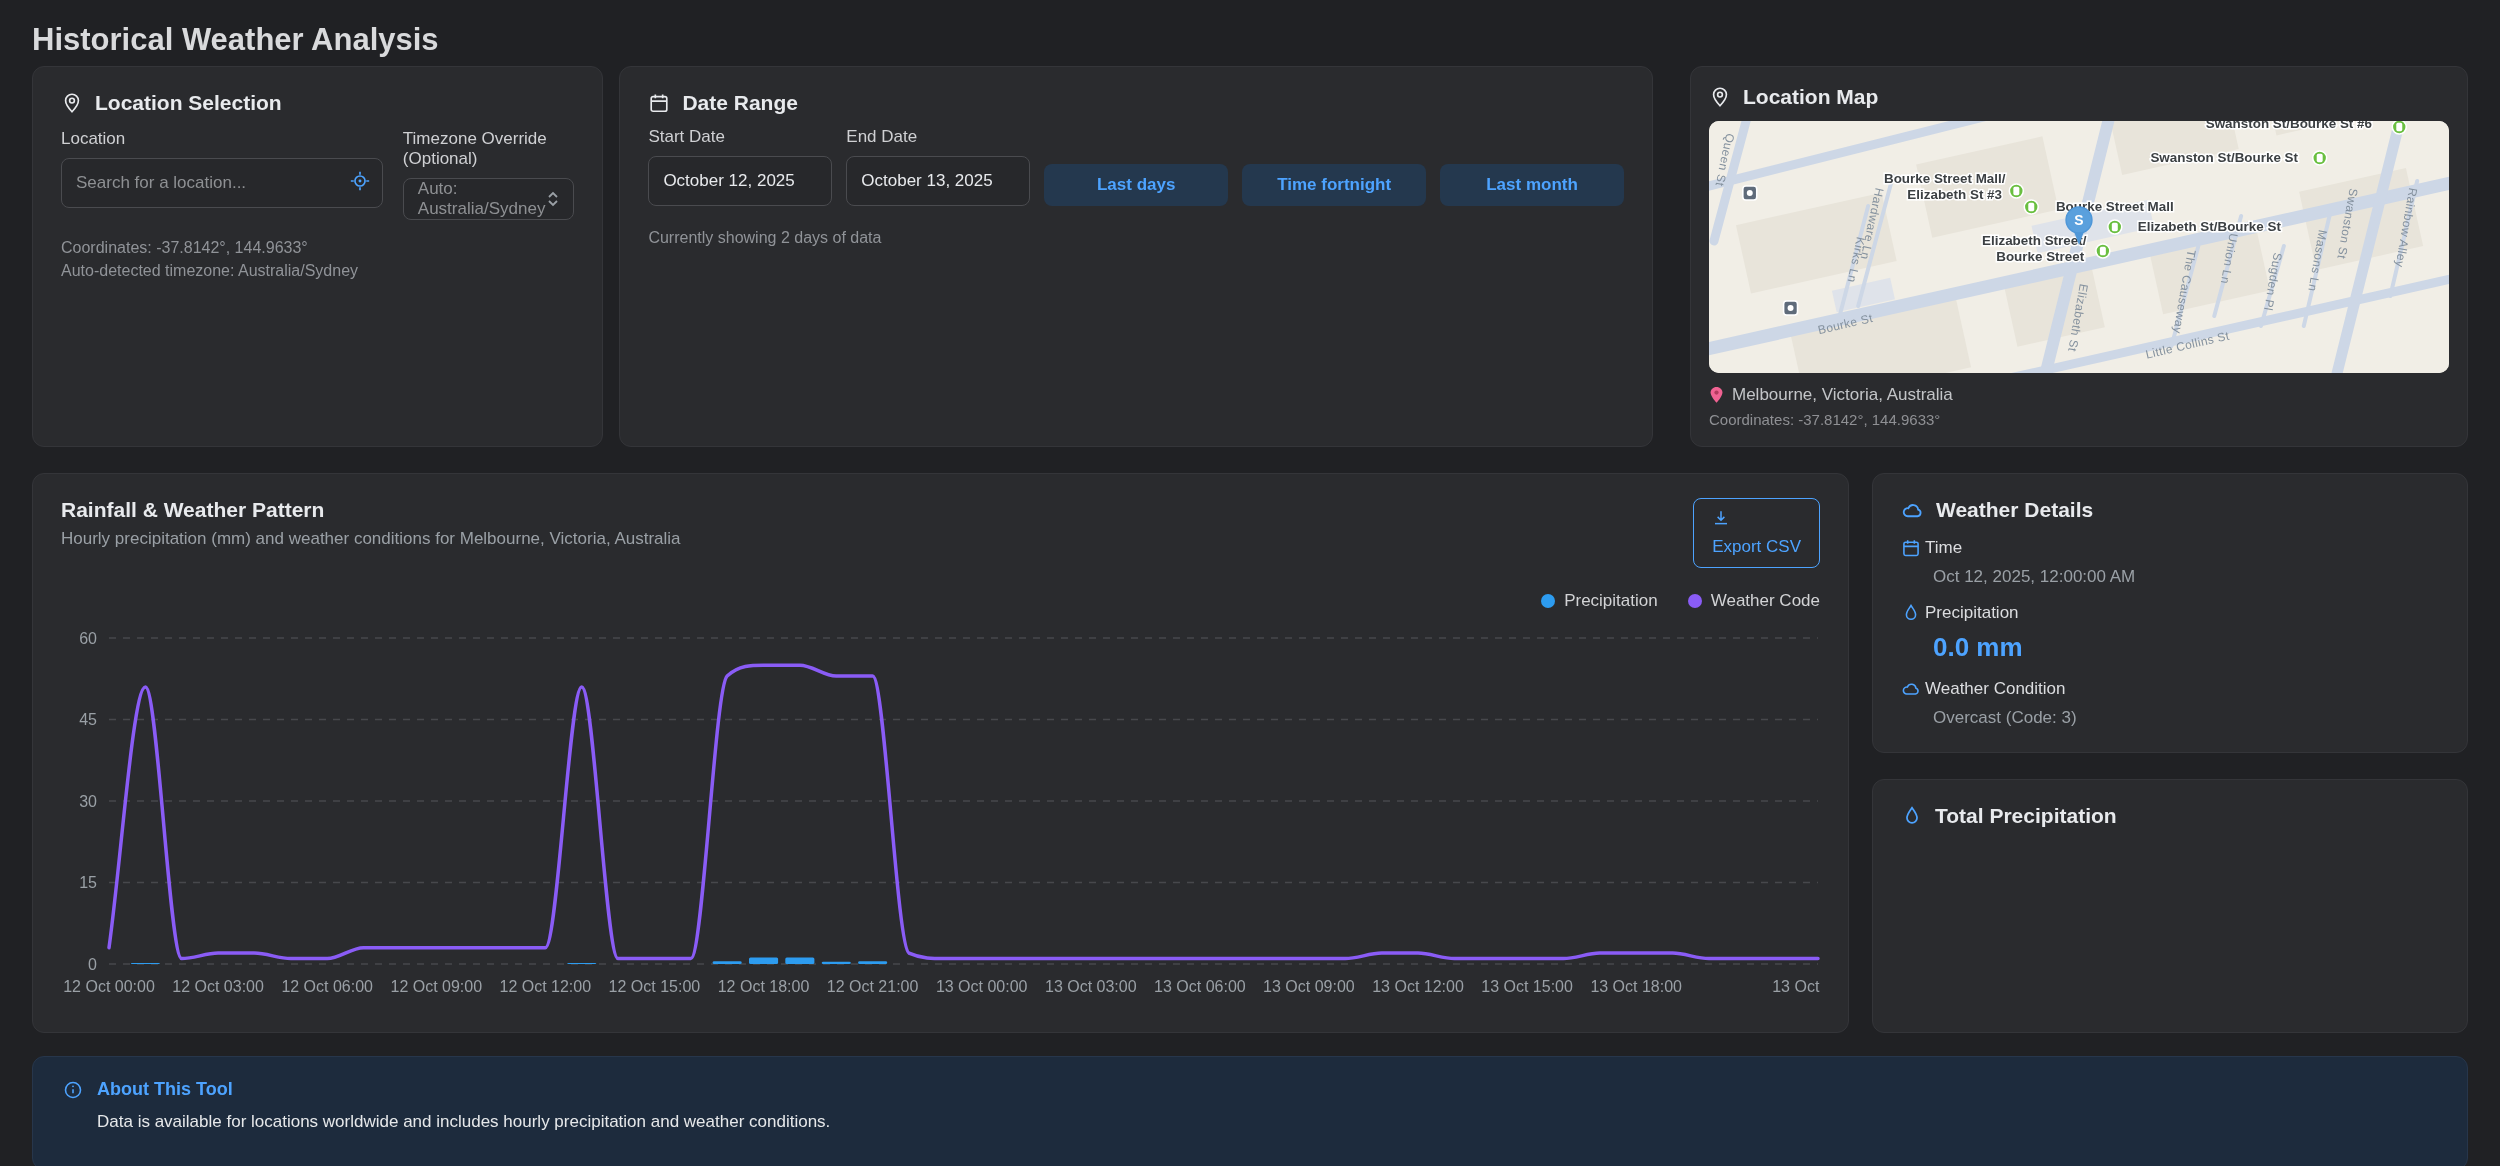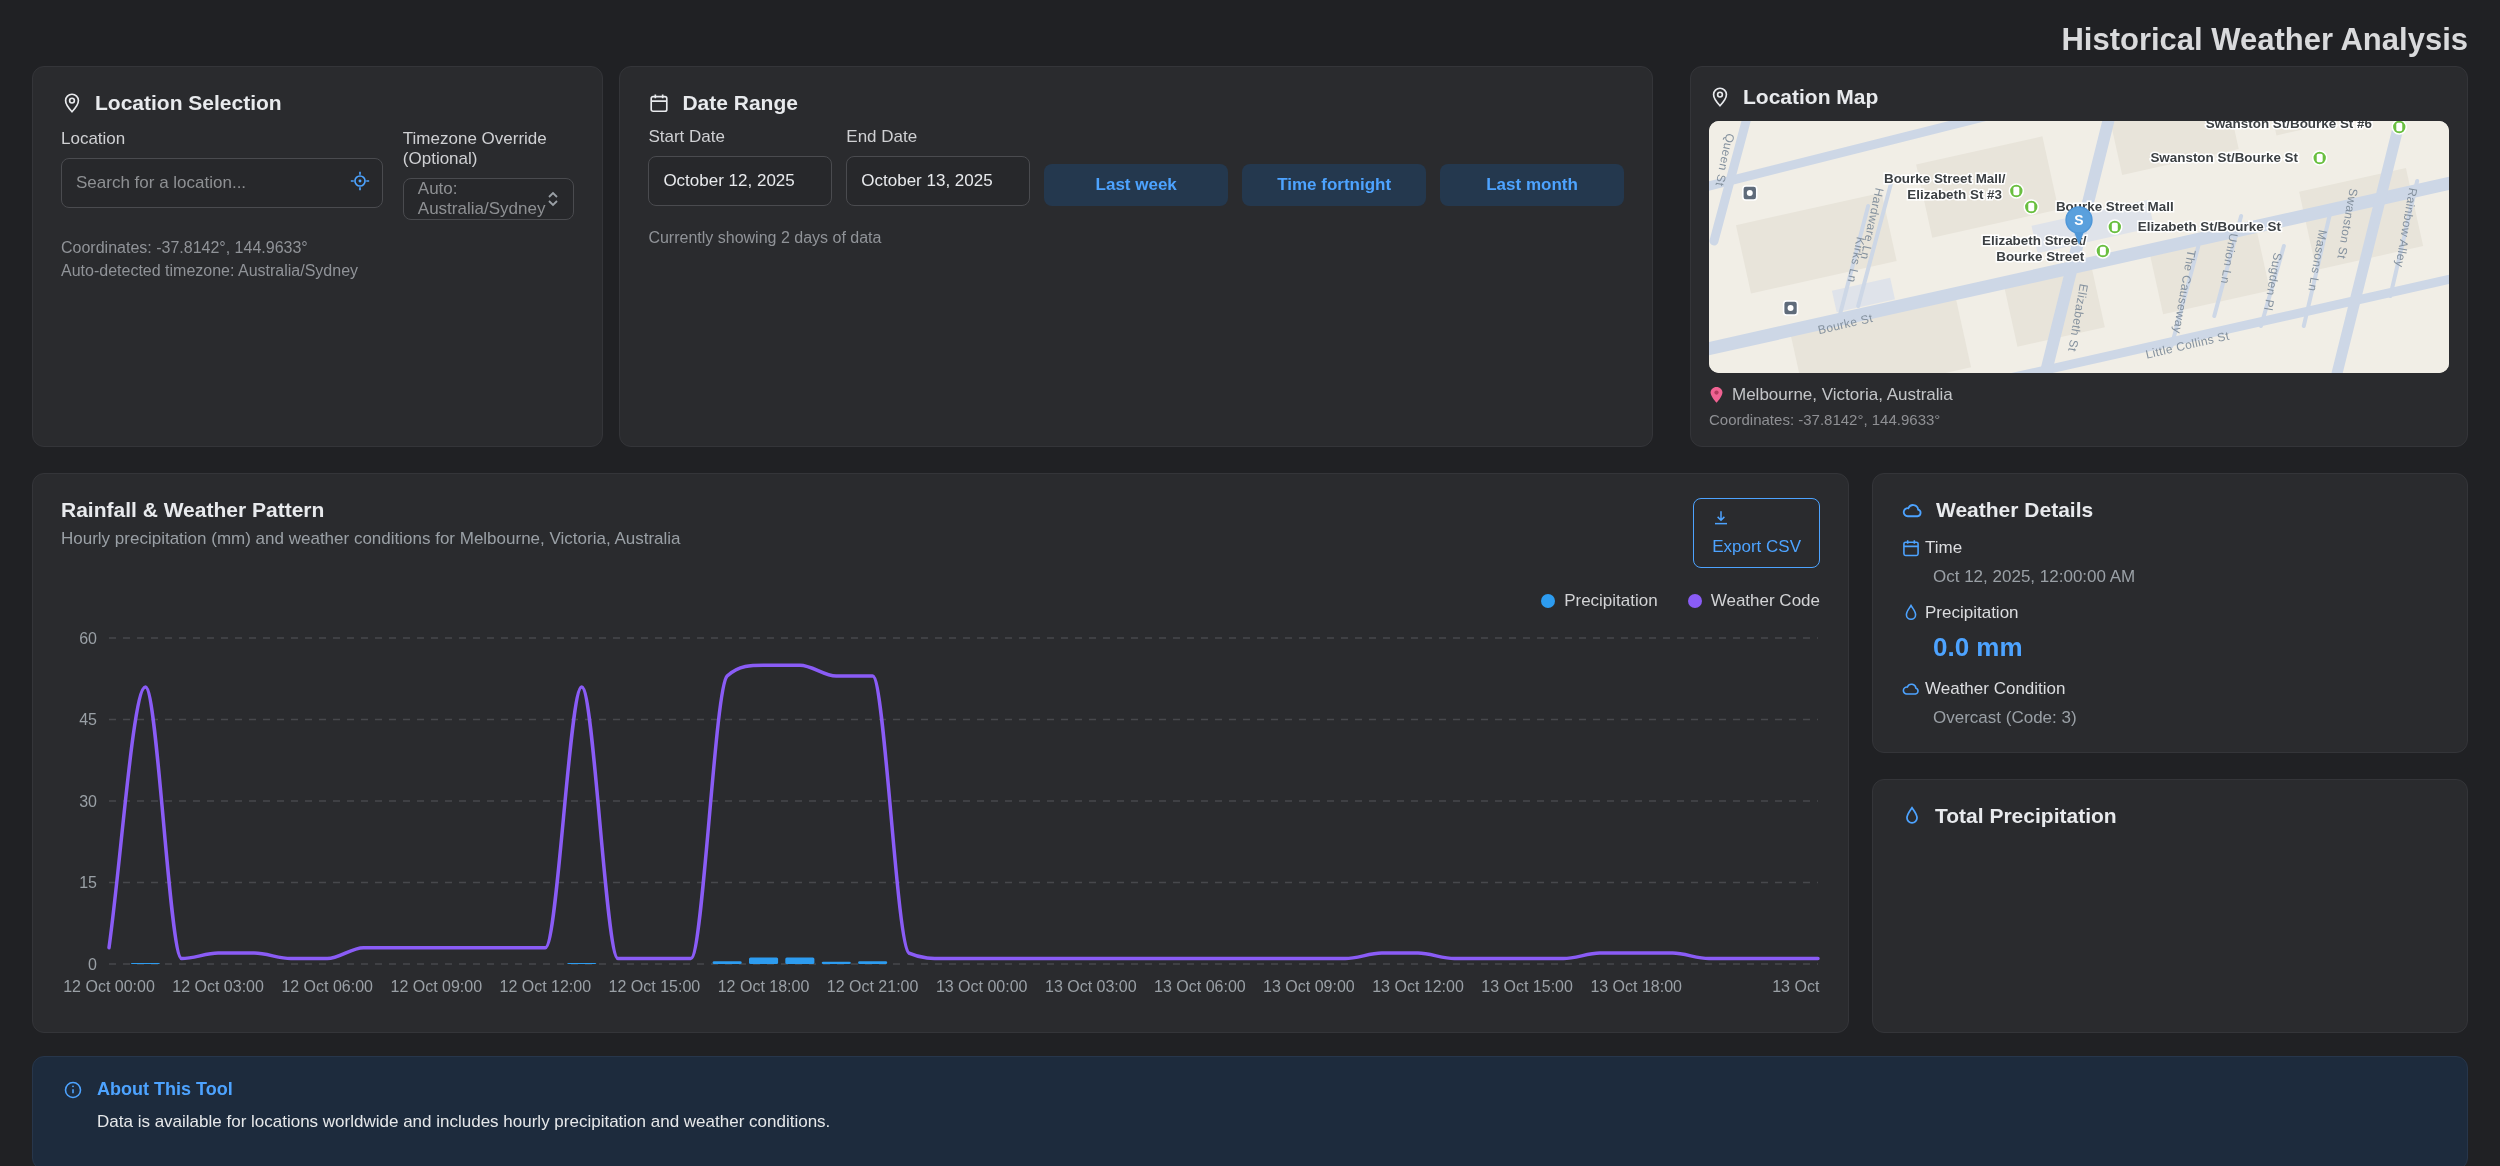--- a/index.html
+++ b/index.html
@@ -5,21 +5,21 @@
   * { margin:0; padding:0; box-sizing:border-box; }
   html { background:#141518; }
   body {
     width:2500px; height:1166px; overflow:hidden;
     background:#202124;
     font-family:"Liberation Sans", sans-serif;
     color:#e8eaed;
   }
   .page { padding:0 32px; }
   h1.page-title {
-    text-align:right; font-size:31px; font-weight:700; color:#d9dadc;
+    text-align:left; font-size:31px; font-weight:700; color:#d9dadc;
     padding-top:22px; height:66px;
   }
   .panel {
     background:#2a2b2e; border:1px solid #343539; border-radius:12px;
     padding:24px 28px; position:relative;
   }
   .panel-head { display:flex; align-items:center; gap:12px; margin-bottom:6px; }
   .panel-head h2 { font-size:21px; font-weight:700; color:#e8eaed; }
   .icon { flex:0 0 auto; display:inline-flex; }
 
@@ -177,21 +177,21 @@
         </div>
         <div class="dr-grid">
           <div class="field">
             <label>Start Date</label>
             <input class="text-input" style="padding-right: 14px;" value="October 12, 2025">
           </div>
           <div class="field">
             <label>End Date</label>
             <input class="text-input" style="padding-right: 14px;" value="October 13, 2025">
           </div>
-          <button class="quick-btn">Last week</button>
+          <button class="quick-btn">Last days</button>
           <button class="quick-btn">Time fortnight</button>
           <button class="quick-btn">Last month</button>
         </div>
         <div class="hint dr-status">Currently showing 2 days of data</div>
       </section>
     </div>
 
     <section class="panel map-panel">
       <div class="panel-head">
         <span class="icon">

